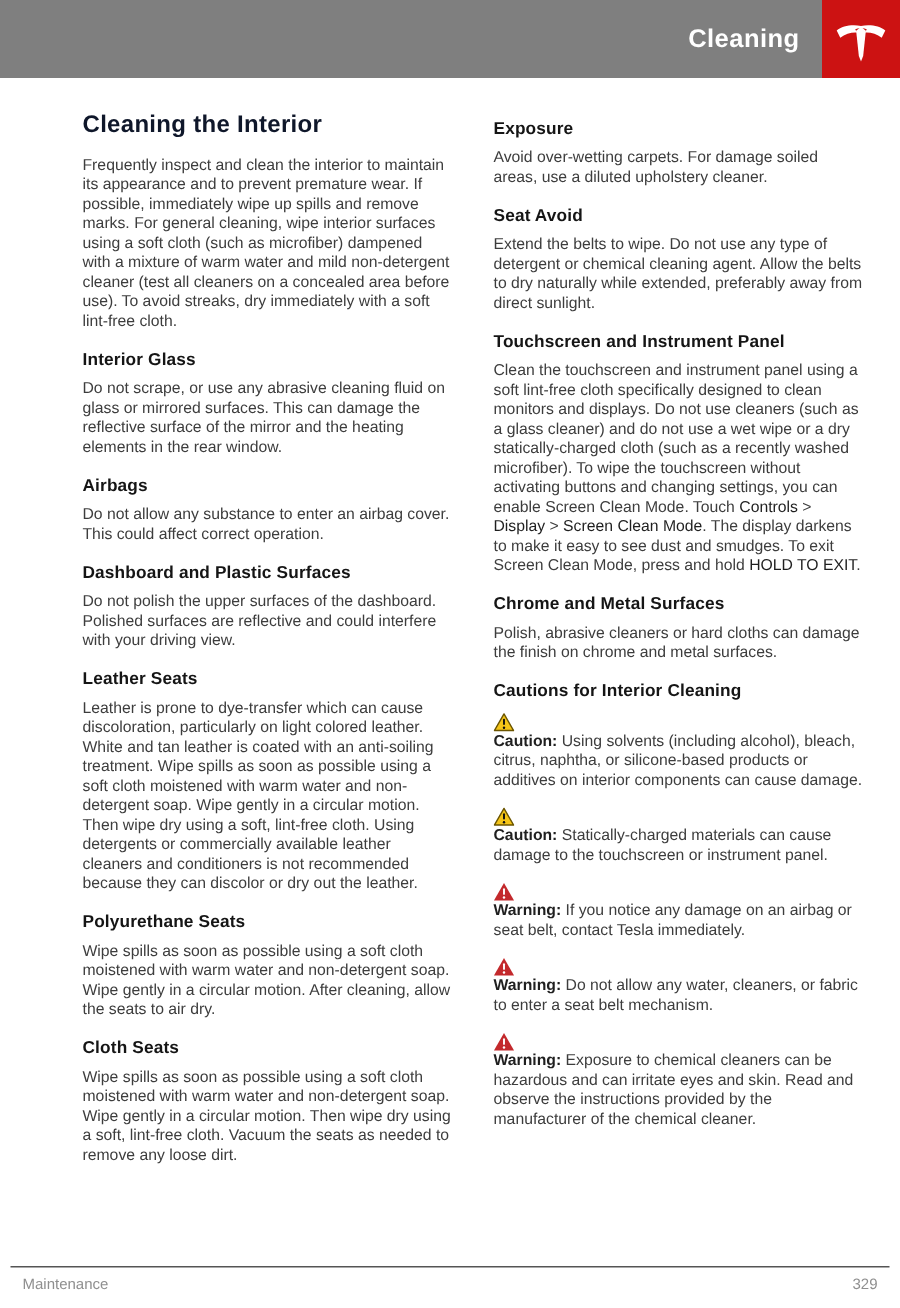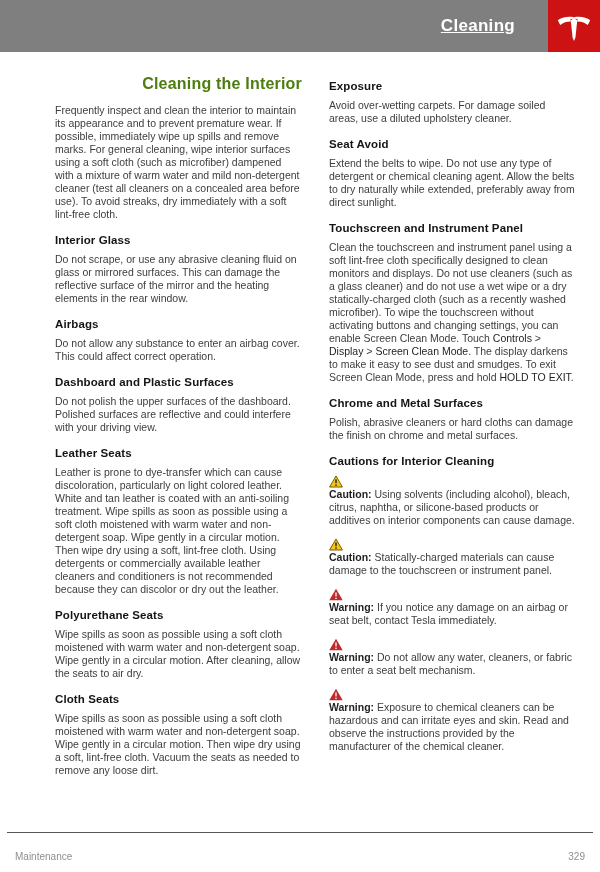--- a/index.html
+++ b/index.html
@@ -4,34 +4,34 @@
 <style>
   html,body { margin:0; padding:0; background:#e8e8e8; }
   .page {
     position:relative; width:600px; height:872px; margin:0 auto;
     background:#ffffff; overflow:hidden;
     font-family:"Liberation Sans", sans-serif;
   }
   
   .topbar { display:flex; height:52px; background:#7f7f7f; }
   .topbar-title {
-    margin-left:auto; align-self:center; padding-right:33px;
-    color:#ffffff; font-size:17px; font-weight:bold; letter-spacing:0.3px;text-decoration:underline;
+    margin-left:auto; align-self:center; padding-right:15px;
+    color:#ffffff; font-size:17px; font-weight:bold; letter-spacing:0.3px;
   }
   .logo-box {
     width:52px; height:52px; background:#cc1212; flex:none;
     display:flex; align-items:center; justify-content:center;
   }
   .logo-box svg { width:36px; height:40px; display:block; }
   
   .content { display:flex; gap:27px; padding:23px 25px 0 55px; }
   .col { width:247px; flex:none; }
   h1.doc-title {
     margin:0 0 11px 0; font-size:16px; font-weight:bold;
-    color:#4d7c0f; letter-spacing:0.2px;text-align:right;
+    color:#0f172a; letter-spacing:0.2px;
   }
   h2.sec-heading {
     margin:13px 0 7px 0; font-size:11.5px; font-weight:bold;
     color:#151515; letter-spacing:0.1px;
   }
   .col-right .sec:first-child h2.sec-heading { margin-top:5px; }
   p.body {
     margin:0; font-size:10.5px; line-height:13px; color:#3d3d3d;
   }
   .b { font-weight:normal; color:#1f1f1f; }
@@ -39,21 +39,21 @@
   .note { display:flex; margin:0 0 10px 0;flex-direction:column; }
   .note-icon { flex:none; width:14px; height:13px; margin:1px 8px 0 0; }
   .note-icon svg { width:14px; height:13px; display:block; }
   .note-body { font-size:10.5px; line-height:13px; color:#3d3d3d; }
   .note-label { font-weight:bold; color:#1f1f1f; }
   
   .footer {
     position:absolute; left:7px; right:7px; bottom:0; height:23px;
     border-top:1px solid #555555;
     display:flex; justify-content:space-between; align-items:center;
-    padding:12px 8px 4px 8px; color:#8f8f8f; font-size:10px;
+    padding:0 8px 4px 8px; color:#8f8f8f; font-size:10px;
   }
 </style>
 </head>
 <body>
 
 <div class="page">
 
   <div class="topbar">
     <div class="topbar-title">Cleaning</div>
     <div class="logo-box">

